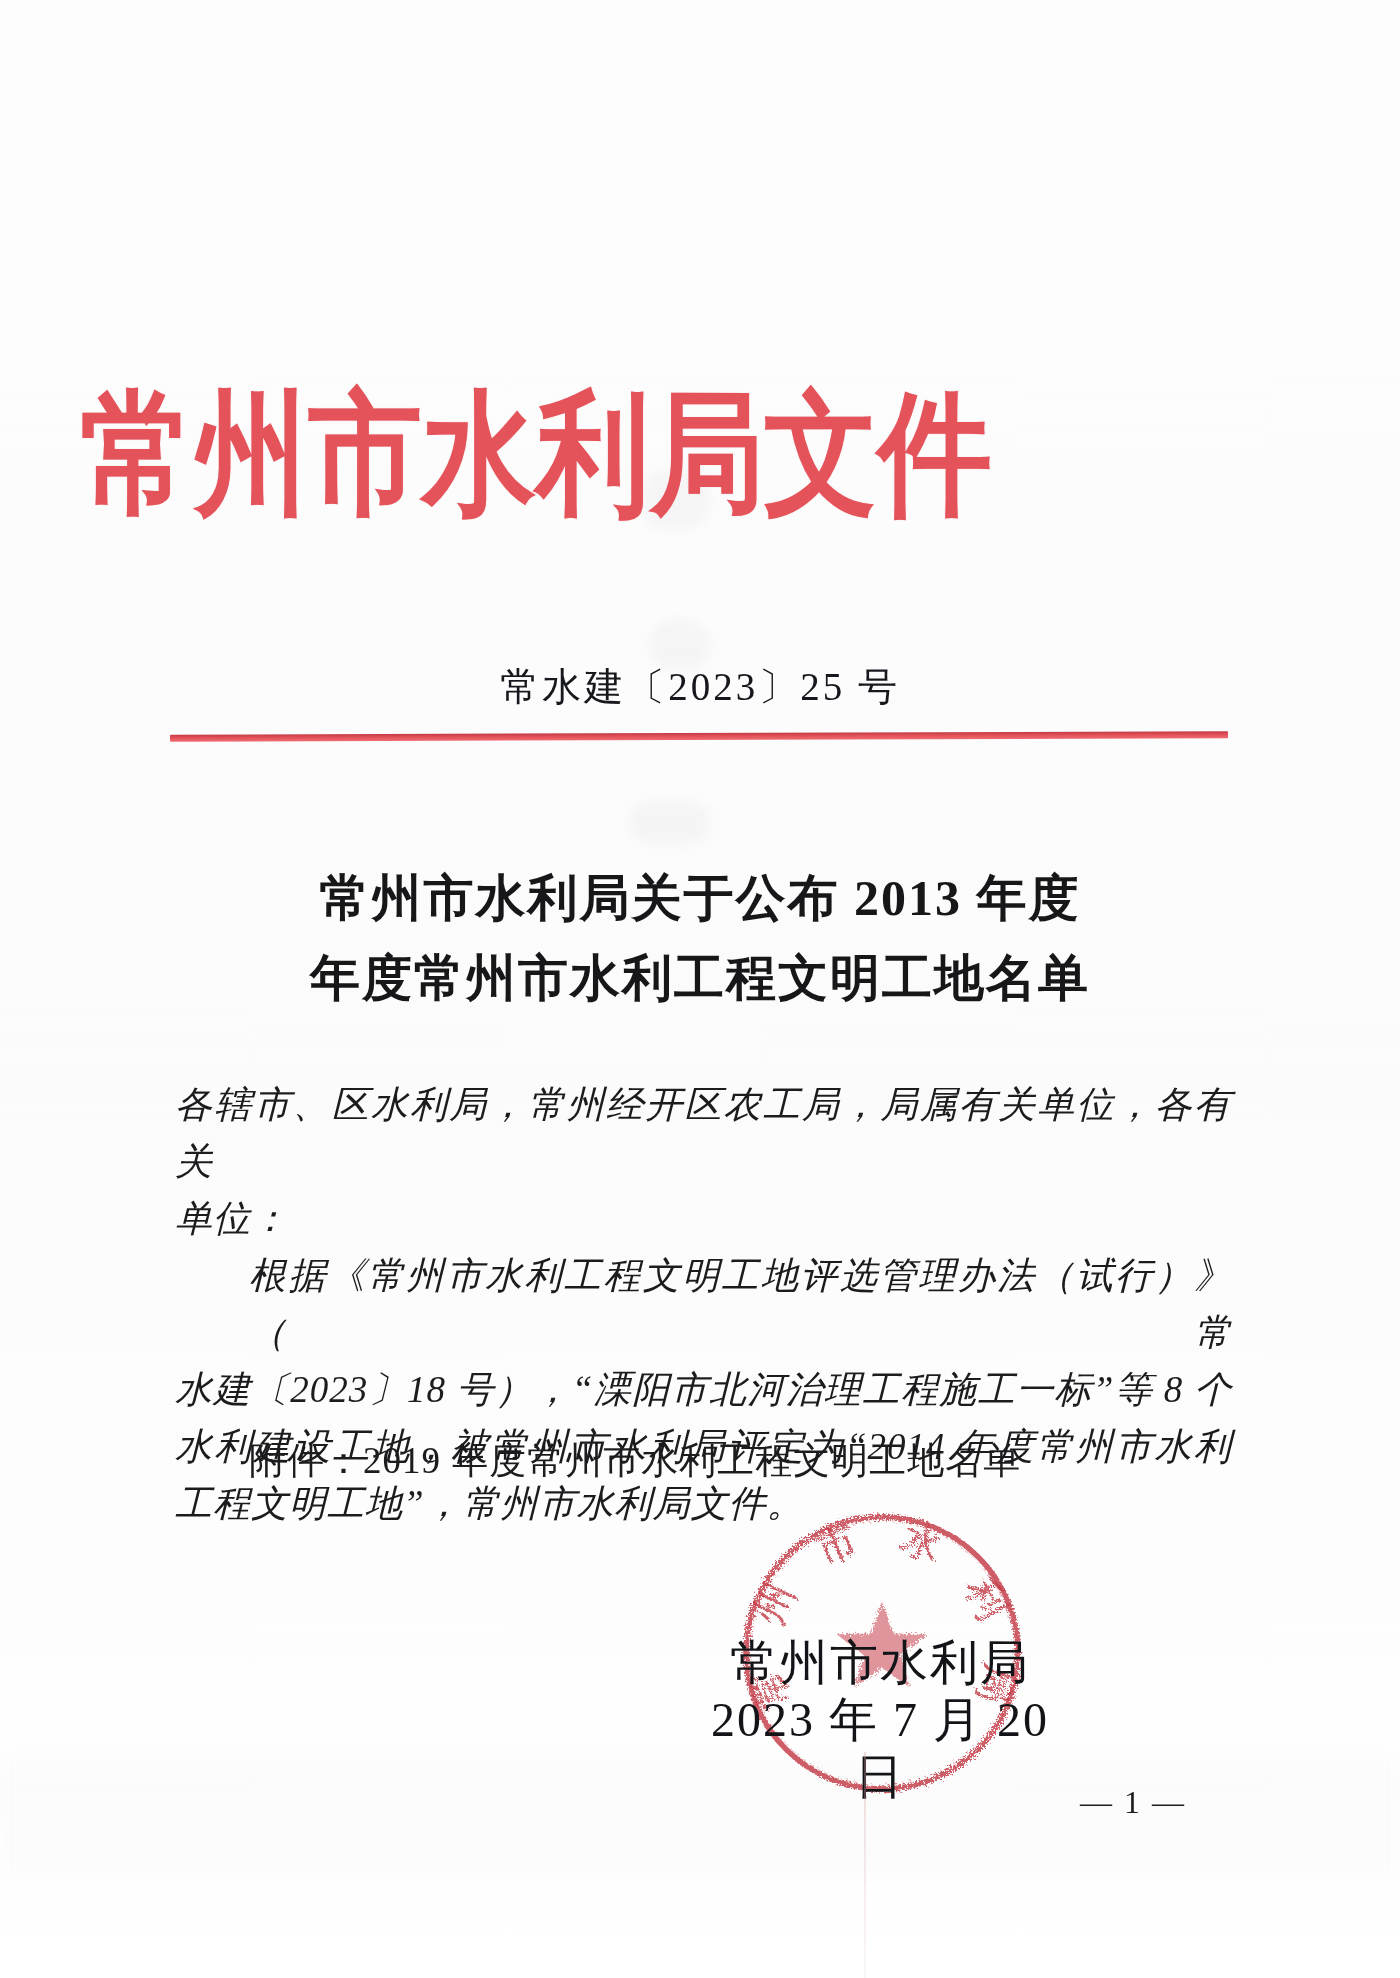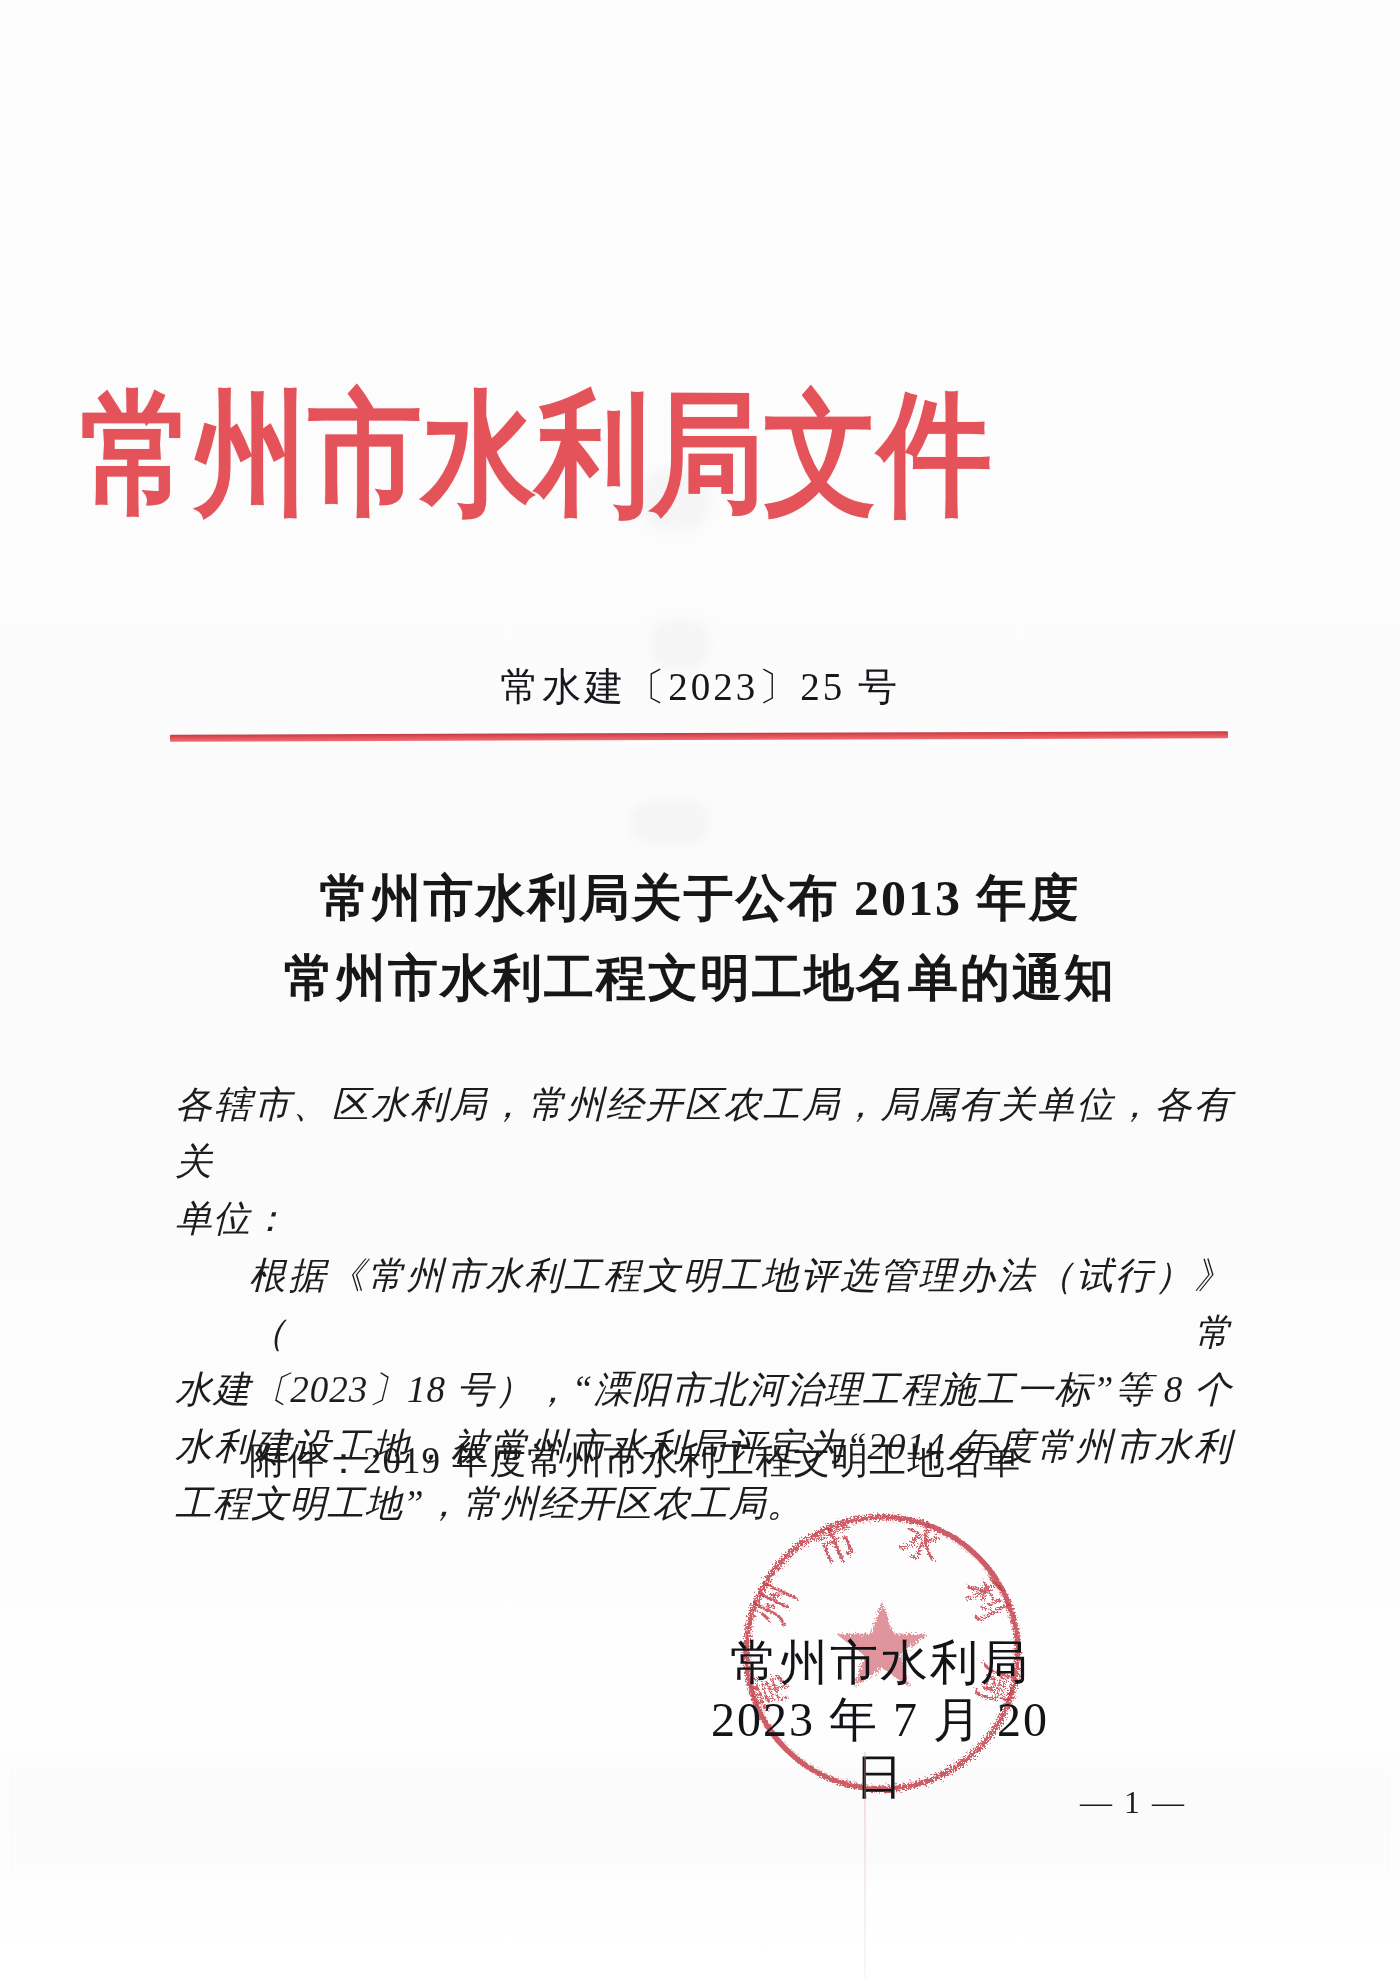--- a/index.html
+++ b/index.html
@@ -190,30 +190,30 @@
   <div class="red-title">
     <span class="stretch">常州市水利局文件</span>
   </div>
 
   <div class="doc-number">常水建〔2023〕25 号</div>
 
   <div class="red-rule"></div>
 
   <div class="subject">
     <div>常州市水利局关于公布 2013 年度</div>
-    <div>常州市水利工程文明工地名单的通知</div>
+    <div>年度常州市水利工程文明工地名单</div>
   </div>
 
   <div class="body-block">
     <div class="body-line justify">各辖市、区水利局，常州经开区农工局，局属有关单位，各有关</div>
     <div class="body-line">单位：</div>
     <div class="body-line justify indent">根据《常州市水利工程文明工地评选管理办法（试行）》（常</div>
     <div class="body-line justify">水建〔2023〕18 号），“溧阳市北河治理工程施工一标”等 8 个</div>
     <div class="body-line justify">水利建设工地，被常州市水利局评定为“2014 年度常州市水利</div>
-    <div class="body-line">工程文明工地”，常州经开区农工局。</div>
+    <div class="body-line">工程文明工地”，常州市水利局文件。</div>
   </div>
 
   <div class="attachment-line">附件：2019 年度常州市水利工程文明工地名单</div>
 
   <svg class="stamp" viewBox="0 0 300 300">
     <defs>
       <filter id="grain" x="-20%" y="-20%" width="140%" height="140%">
         <feTurbulence type="fractalNoise" baseFrequency="0.55" numOctaves="2" seed="7" result="n"></feTurbulence>
         <feDisplacementMap in="SourceGraphic" in2="n" scale="9"></feDisplacementMap>
       </filter>

